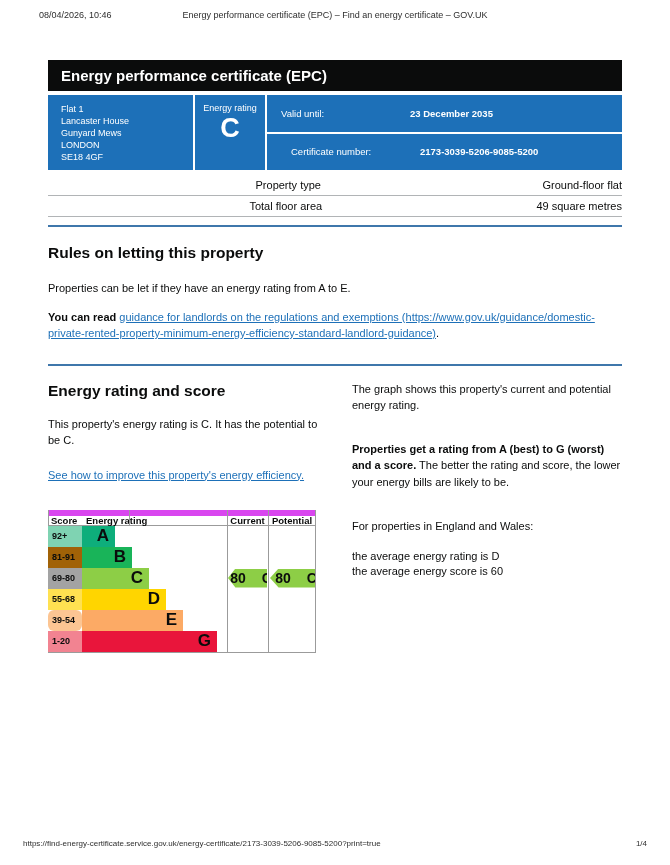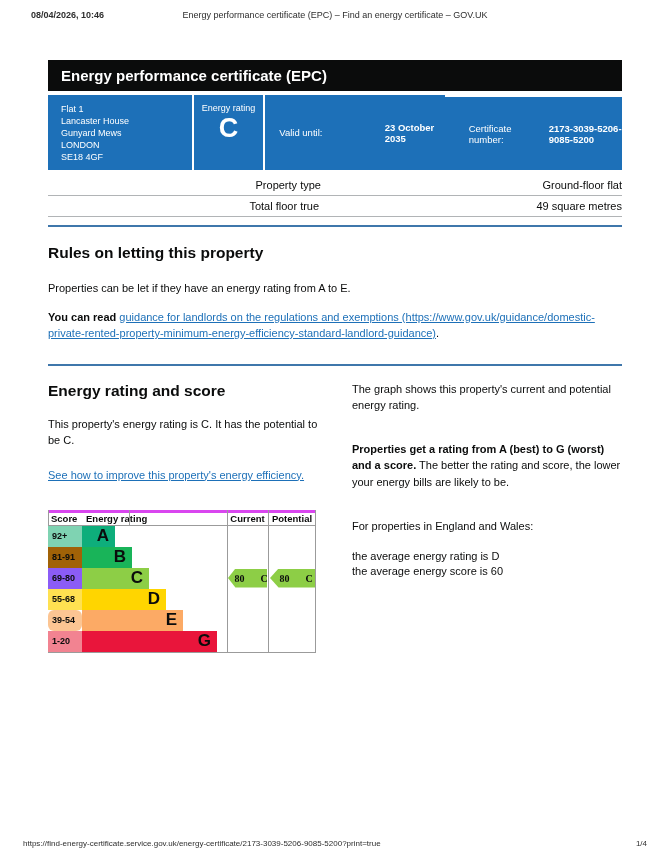--- a/index.html
+++ b/index.html
@@ -7,36 +7,36 @@
   body {
     position:relative;
     background:#ffffff;
     font-family:"Liberation Sans", sans-serif;
     color:#0b0c0c;
     overflow:hidden;
   }
 
   
   .print-meta { position:absolute; top:10px; left:23px; right:23px; height:12px; font-size:9px; color:#2e2e2e; }
-  .print-datetime { position:absolute; left:8px; top:0;font-weight:bold; }
+  .print-datetime { position:absolute; left:16px; top:0; }
   .print-title { position:absolute; left:0; right:0; top:0; text-align:center; }
   .print-footer { position:absolute; bottom:17px; left:23px; right:23px; font-size:8px; color:#2e2e2e; display:flex; justify-content:space-between; }
 
   .content { position:absolute; top:60px; left:48px; width:574px; }
 
   
   .banner { background:#0b0c0c; color:#fff; font-weight:bold; font-size:15px; height:31px; line-height:31px; padding-left:13px; }
 
   
   .cert-card { margin-top:4px; background:#1d70b8; color:#fff; display:flex; height:75px; }
   .cert-address { width:145px; padding:8px 0 0 13px; font-size:9px; line-height:12px; }
   .cert-rating { width:74px; border-left:2px solid #fff; border-right:2px solid #fff; text-align:center; padding-top:8px; }
   .cert-rating-label { font-size:9px; }
   .cert-rating-letter { font-size:27px; font-weight:bold; line-height:30px; }
-  .cert-meta { flex:1; display:flex; flex-direction:row;justify-content:center; }
+  .cert-meta { flex:1; display:flex; flex-direction:column;justify-content:center; }
   .cert-meta-row { flex:1; display:flex; align-items:center; font-size:9.5px; padding-left:14px; }
   .cert-meta-row + .cert-meta-row { border-top:2px solid #fff;padding-left:24px; }
   .cert-meta-label { width:129px; }
   .cert-meta-value { font-weight:bold; }
 
   
   .summary { margin-top:5px; }
   .summary-row { display:flex; align-items:center; height:21px; border-bottom:1px solid #b1b4b6; font-size:11px;justify-content:flex-end; }
   .summary-label { width:287px; }
 
@@ -52,33 +52,33 @@
 
   
   .columns { display:flex; margin-top:10px; }
   .col-left { width:272px; }
   .col-right { width:270px; margin-left:32px; }
   .improve-link { display:inline-block; margin-top:18px; font-size:11px; line-height:1.55; }
   .avg-lines { margin-top:14px; font-size:11px; line-height:1.45; }
 
   
   .chart { position:relative; margin-top:26px; width:268px; border-bottom:1px solid #9b9b9b; }
-  .chart-header { display:flex; height:16px; border-top:3px solid #d946ef; border-bottom:1px solid #9b9b9b; font-size:9.5px; font-weight:bold; align-items:center; }
+  .chart-header { display:flex; height:16px; border-top:6px solid #d946ef; border-bottom:1px solid #9b9b9b; font-size:9.5px; font-weight:bold; align-items:center; }
   .ch-score { width:34px; padding-left:3px; }
   .ch-rating { width:145px; padding-left:4px; }
   .ch-current { width:41px; text-align:center; }
   .ch-potential { width:48px; text-align:center; }
   .chart-row { display:flex; height:21px; }
   .score-cell { width:34px; font-size:9px; font-weight:bold; line-height:21px; padding-left:4px; }
   .bar { height:21px; display:flex; align-items:center; justify-content:flex-end; padding-right:6px; font-size:17px; font-weight:bold; color:#0b0c0c; }
   .vline { position:absolute; width:1px; background:#9b9b9b; top:0; bottom:0; }
   .vline-h { position:absolute; width:1px; background:#9b9b9b; top:0; height:16px; }
   .arrow { position:absolute; height:19px; display:flex; align-items:center; justify-content:center; gap:16px;
-           font-size:10px; font-weight:bold; color:#0b0c0c; padding-left:7px;
-           clip-path:polygon(0 50%, 19% 0, 100% 0, 100% 100%, 19% 100%);font-family:Liberation Serif, serif; }
+           font-size:14px; font-weight:bold; color:#0b0c0c; padding-left:7px;
+           clip-path:polygon(0 50%, 19% 0, 100% 0, 100% 100%, 19% 100%); }
   .arrow-current { left:180px; width:39px; }
   .arrow-potential { left:222px; width:45px; }
 </style>
 </head>
 <body>
 
 <div class="print-meta">
   <span class="print-datetime">08/04/2026, 10:46</span>
   <span class="print-title">Energy performance certificate (EPC) – Find an energy certificate – GOV.UK</span>
 </div>
@@ -95,36 +95,36 @@
       <div>LONDON</div>
       <div>SE18 4GF</div>
     </div>
     <div class="cert-rating">
       <div class="cert-rating-label">Energy rating</div>
       <div class="cert-rating-letter">C</div>
     </div>
     <div class="cert-meta">
       <div class="cert-meta-row">
         <span class="cert-meta-label">Valid until:</span>
-        <span class="cert-meta-value">23 October 2035</span>
+        <span class="cert-meta-value">23 December 2035</span>
       </div>
       <div class="cert-meta-row">
         <span class="cert-meta-label">Certificate number:</span>
         <span class="cert-meta-value">2173-3039-5206-9085-5200</span>
       </div>
     </div>
   </div>
 
   <div class="summary">
     <div class="summary-row">
       <span class="summary-label">Property type</span>
       <span>Ground-floor flat</span>
     </div>
     <div class="summary-row">
-      <span class="summary-label">Total floor true</span>
+      <span class="summary-label">Total floor area</span>
       <span>49 square metres</span>
     </div>
   </div>
 
   <hr class="divider divider-1">
 
   <h2>Rules on letting this property</h2>
   <p class="para" style="margin-top:18px;">Properties can be let if they have an energy rating from A to E.</p>
   <p class="para para-tight"><span class="bold">You can read </span><a class="link">guidance for landlords on the regulations and exemptions (https://www.gov.uk/guidance/domestic-private-rented-property-minimum-energy-efficiency-standard-landlord-guidance)</a><span>.</span></p>
 
@@ -146,21 +146,21 @@
         <div>
             <div class="chart-row">
               <div class="score-cell" style="background: rgb(127, 211, 178);">92+</div>
               <div class="bar" style="background: rgb(14, 174, 123); width: 33px;">A</div>
             </div>
             <div class="chart-row">
               <div class="score-cell" style="background: #a16207;">81-91</div>
               <div class="bar" style="background: rgb(25, 180, 89); width: 50px;">B</div>
             </div>
             <div class="chart-row">
-              <div class="score-cell" style="background: #8b5cf6;">69-80</div>
+              <div class="score-cell" style="background: #a3a3a3;">69-80</div>
               <div class="bar" style="background: rgb(141, 206, 70); width: 67px;">C</div>
             </div>
             <div class="chart-row">
               <div class="score-cell" style="background: rgb(255, 225, 81);">55-68</div>
               <div class="bar" style="background: rgb(255, 213, 0); width: 84px;">D</div>
             </div>
             <div class="chart-row">
               <div class="score-cell" style="background: rgb(252, 197, 147); border-radius: 6px;">39-54</div>
               <div class="bar" style="background: rgb(252, 170, 101); width: 101px;">E</div>
             </div>

